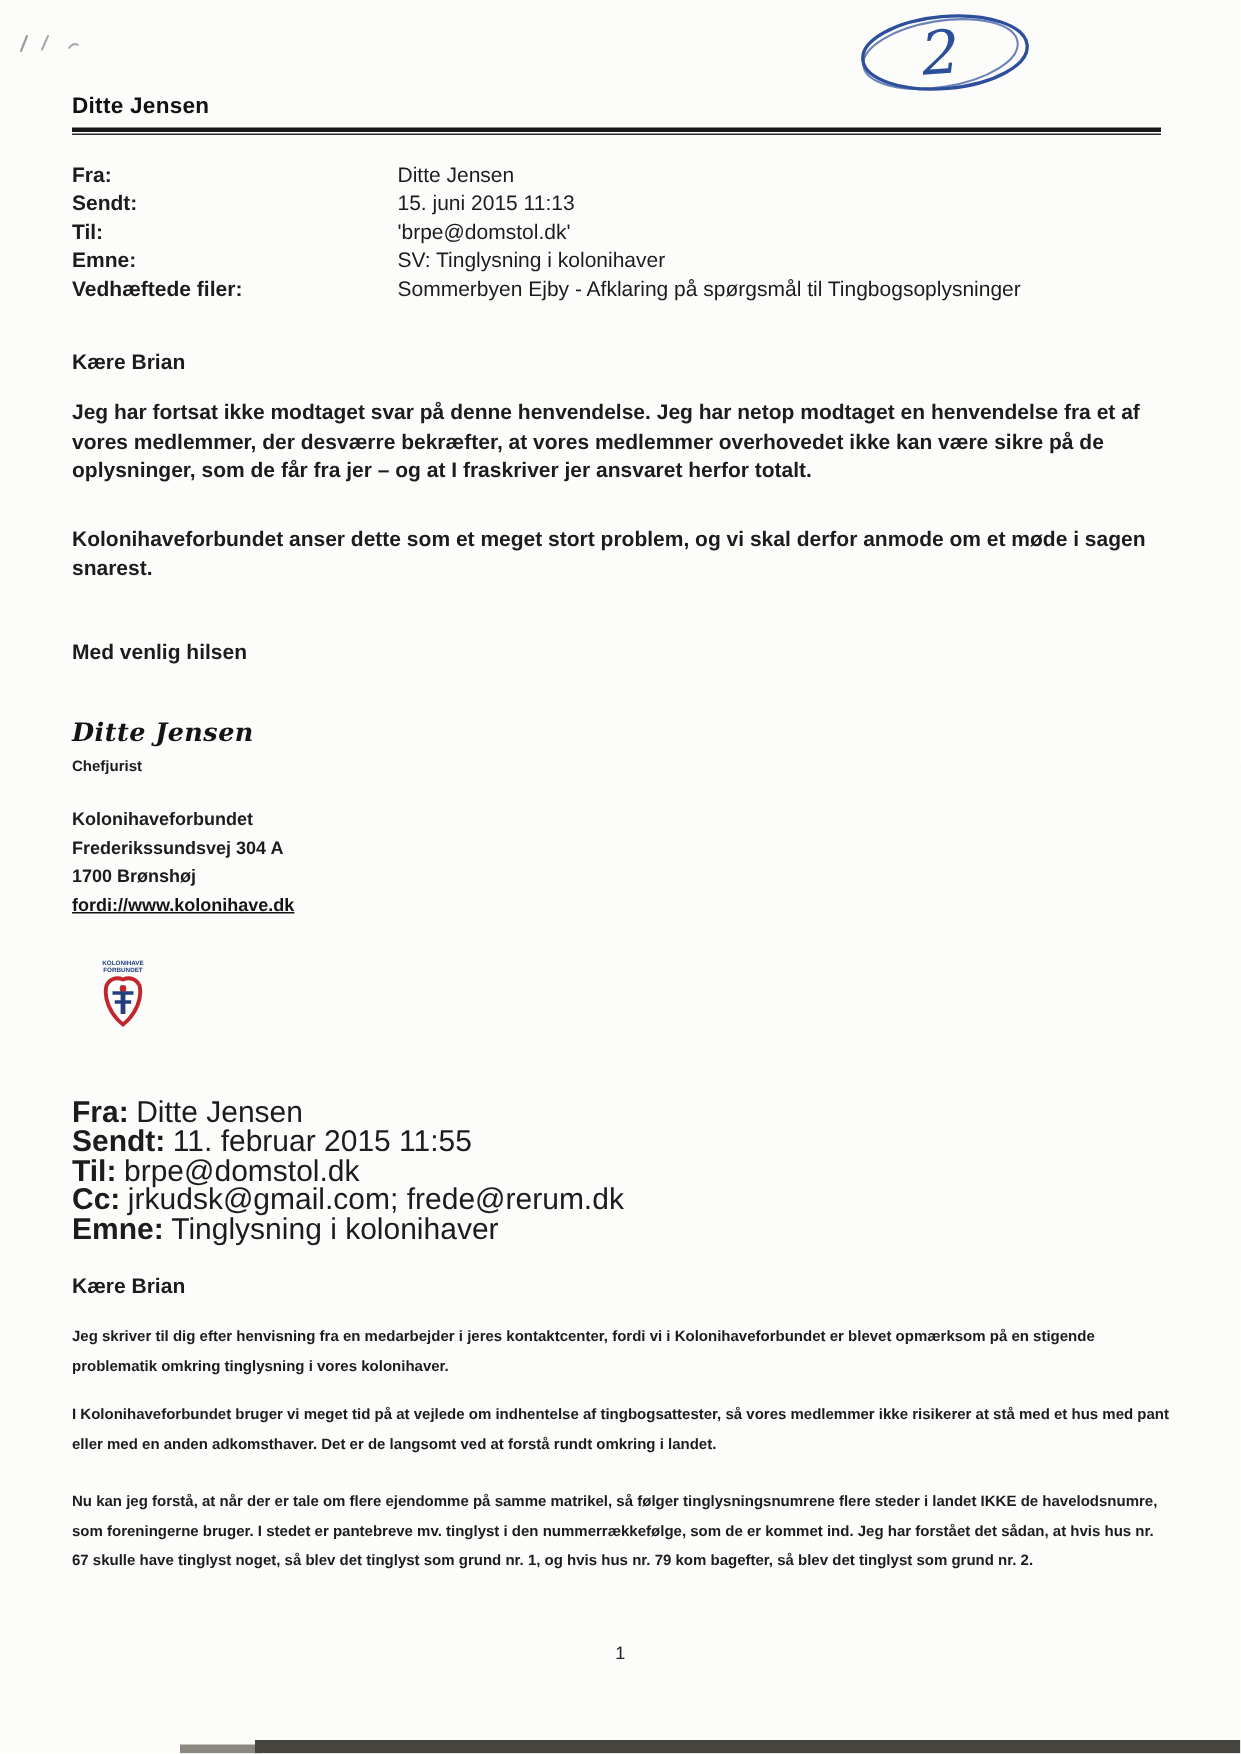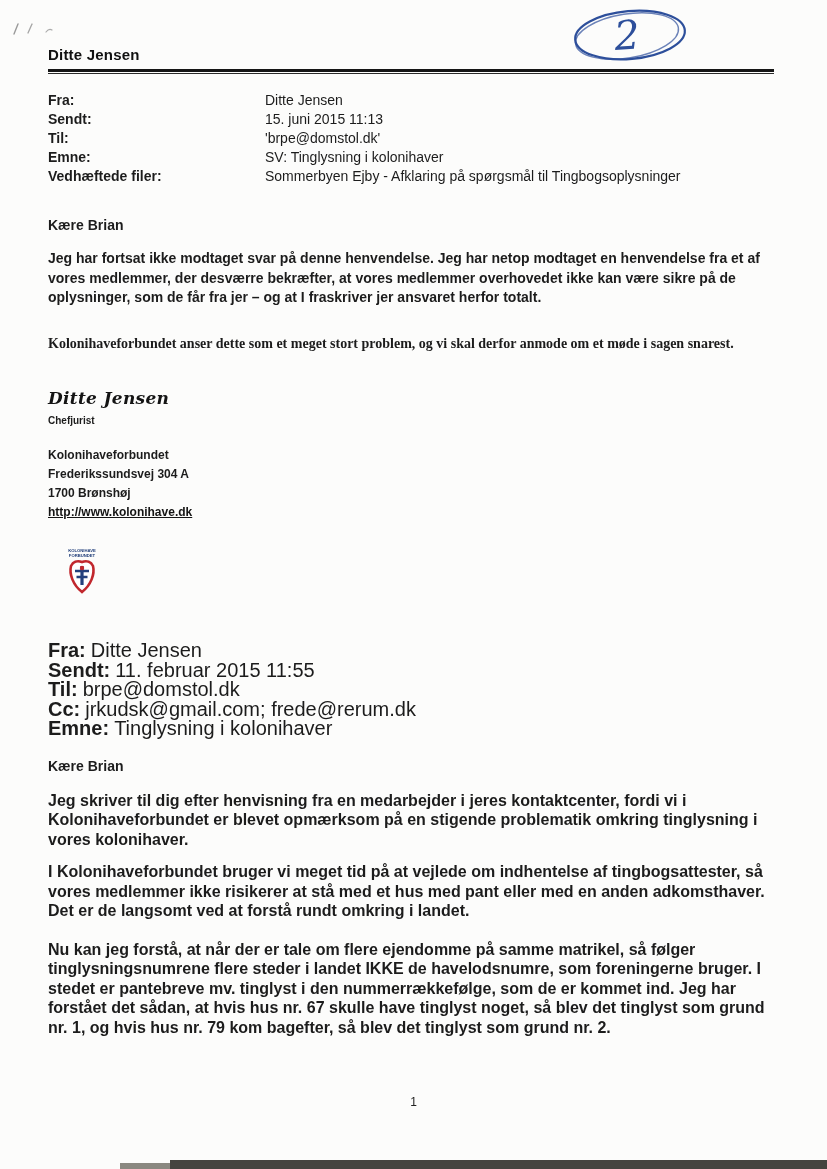--- a/index.html
+++ b/index.html
@@ -8,21 +8,21 @@
 
   .page {
     position: relative;
     width: 827px;
     height: 1169px;
     background: #fcfcfb;
     color: #1c1c1c;
     overflow: hidden;
   }
   .content {
-    padding: 46px 49px 0 48px;
+    padding: 62px 49px 0 48px;
   }
 
   
   .scribble {
     position: absolute;
     top: 16px; left: 8px;
     width: 56px; height: 26px;
   }
 
   
@@ -41,21 +41,21 @@
   .header-rule-thick { height: 3px; background: #161616; margin-top: 6px; width: 726px; }
   .header-rule-thin  { height: 1px; background: #2a2a2a; margin-top: 1px; width: 726px; }
 
   .meta { margin-top: 17px; width: 730px; }
   .meta-row { display: flex; font-size: 14px; line-height: 19px; }
   .meta-label { width: 217px; font-weight: bold; flex: 0 0 217px; }
   .meta-value { font-weight: normal; }
 
   .greeting { margin-top: 30px; font-size: 14px; font-weight: bold; line-height: 19px; }
   .para { margin-top: 14px; font-size: 14px; font-weight: bold; line-height: 19.5px; width: 732px; }
-  .para.second { margin-top: 26px; font-family: Liberation Serif, serif; }
+  .para.second { margin-top: 26px; }
   .closing { margin-top: 36px; font-size: 14px; font-weight: bold; line-height: 19px; }
 
   .sig-name {
     margin-top: 35px;
     font-family: "DejaVu Serif", serif;
     font-style: italic;
     font-weight: bold;
     font-size: 17px;
     letter-spacing: 0.3px;
     color: #141414;
@@ -71,21 +71,21 @@
     cursor: pointer;
   }
 
   .logo { margin-top: 25px; margin-left: 12px; width: 44px; height: 50px; }
 
   .quoted-header { margin-top: 40px; font-size: 20px; line-height: 19.5px; }
   .qline .qlabel { font-weight: bold; margin-right: 5px; }
   .qline .qvalue { font-weight: normal; }
 
   .q-greeting { margin-top: 18px; font-size: 14px; font-weight: bold; line-height: 19px; }
-  .q-para { margin-top: 15px; font-size: 16px; font-weight: bold; line-height: 19.5px; width: 732px; }
+  .q-para { margin-top: 15px; font-size: 10px; font-weight: bold; line-height: 19.5px; width: 732px; }
   .q-para.p2 { margin-top: 13px; }
   .q-para.p3 { margin-top: 19px; }
 
   .page-number {
     position: absolute;
     left: 0; right: 0;
     bottom: 60px;
     text-align: center;
     font-size: 12px;
     color: #222;
@@ -155,30 +155,31 @@
       <div class="meta-row">
         <span class="meta-label">Vedhæftede filer:</span>
         <span class="meta-value">Sommerbyen Ejby - Afklaring på spørgsmål til Tingbogsoplysninger</span>
       </div>
     </div>
 
     
     <p class="greeting">Kære Brian</p>
     <p class="para">Jeg har fortsat ikke modtaget svar på denne henvendelse. Jeg har netop modtaget en henvendelse fra et af vores medlemmer, der desværre bekræfter, at vores medlemmer overhovedet ikke kan være sikre på de oplysninger, som de får fra jer – og at I fraskriver jer ansvaret herfor totalt.</p>
     <p class="para second">Kolonihaveforbundet anser dette som et meget stort problem, og vi skal derfor anmode om et møde i sagen snarest.</p>
+    <p class="closing">Med venlig hilsen</p>
 
     
     <div class="sig-name">Ditte Jensen</div>
     <div class="sig-title">Chefjurist</div>
 
     <div class="sig-block">
       <span class="line">Kolonihaveforbundet</span>
       <span class="line">Frederikssundsvej 304 A</span>
       <span class="line">1700 Brønshøj</span>
-      <span class="line"><span class="website">http://www.kolonihave.dk</span></span>
+      <span class="line"><span class="website">fordi://www.kolonihave.dk</span></span>
     </div>
 
     
     <svg class="logo" viewBox="0 0 44 50">
       <text x="22" y="5" text-anchor="middle" font-size="4.2" font-weight="bold" fill="#23407c" font-family="Liberation Sans, sans-serif">KOLONIHAVE</text>
       <text x="22" y="10" text-anchor="middle" font-size="4.2" font-weight="bold" fill="#23407c" font-family="Liberation Sans, sans-serif">FORBUNDET</text>
       <path d="M22 15 C27 13 31 15 33 19 C35 27 31 38 22 45 C13 38 9 27 11 19 C13 15 17 13 22 15 Z" fill="#ffffff" stroke="#c1272d" stroke-width="2.6"></path>
       <rect x="20.4" y="19" width="3.2" height="19" fill="#23407c"></rect>
       <path d="M15 24 H29 M16.5 30 H27.5" stroke="#23407c" stroke-width="2.4" fill="none"></path>
       <circle cx="22" cy="21" r="2.2" fill="#c1272d"></circle>

